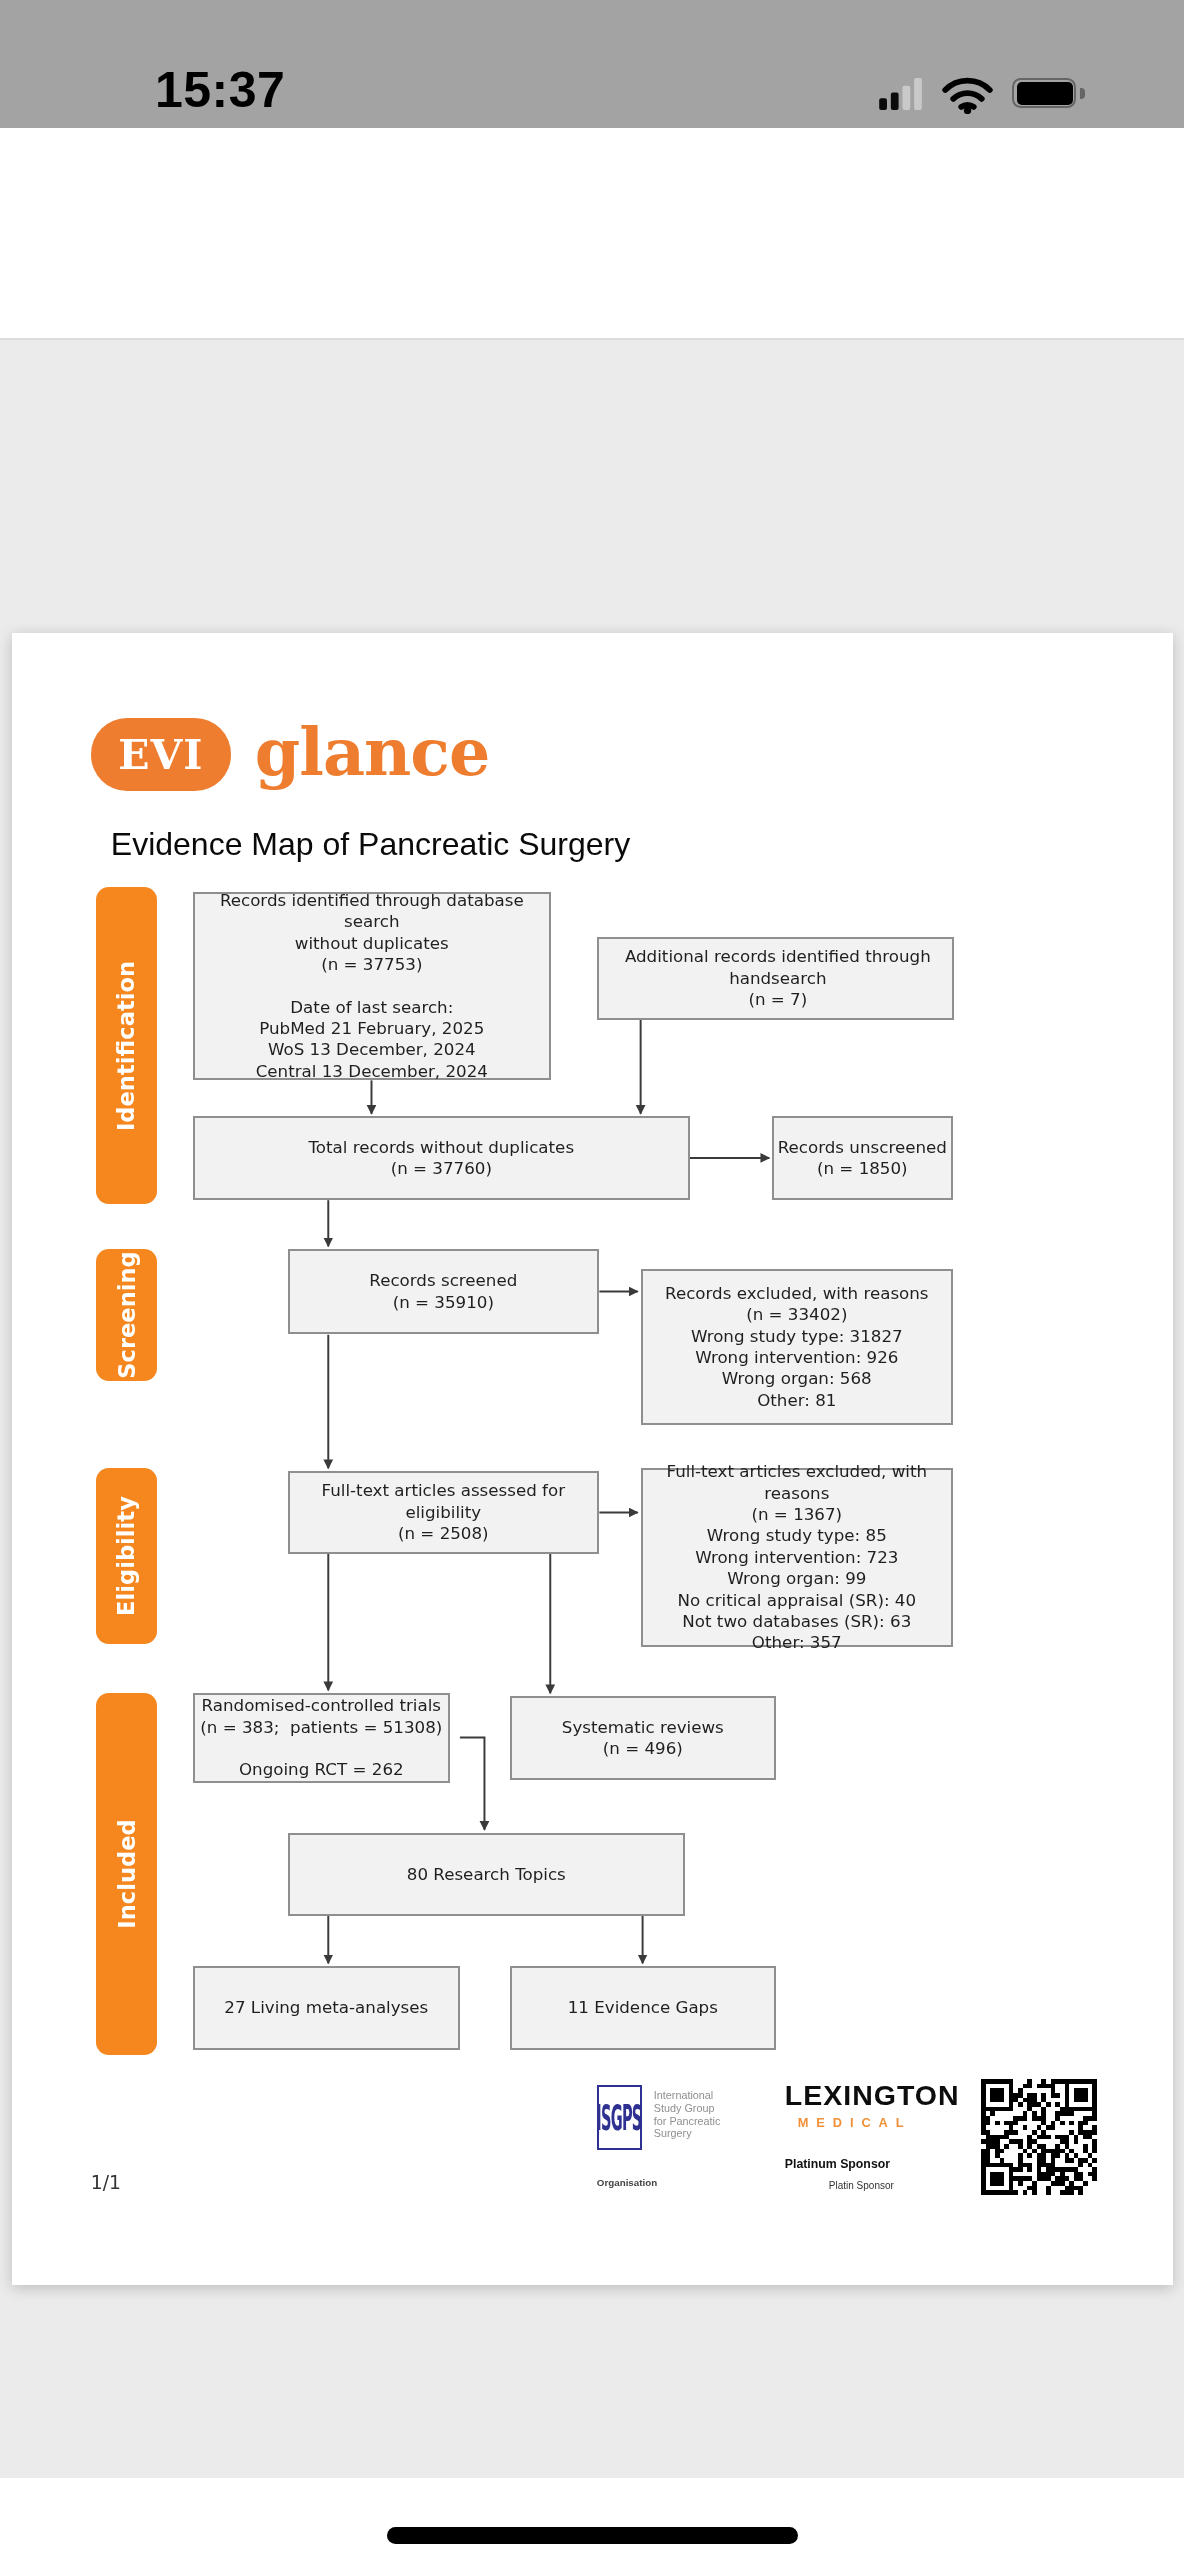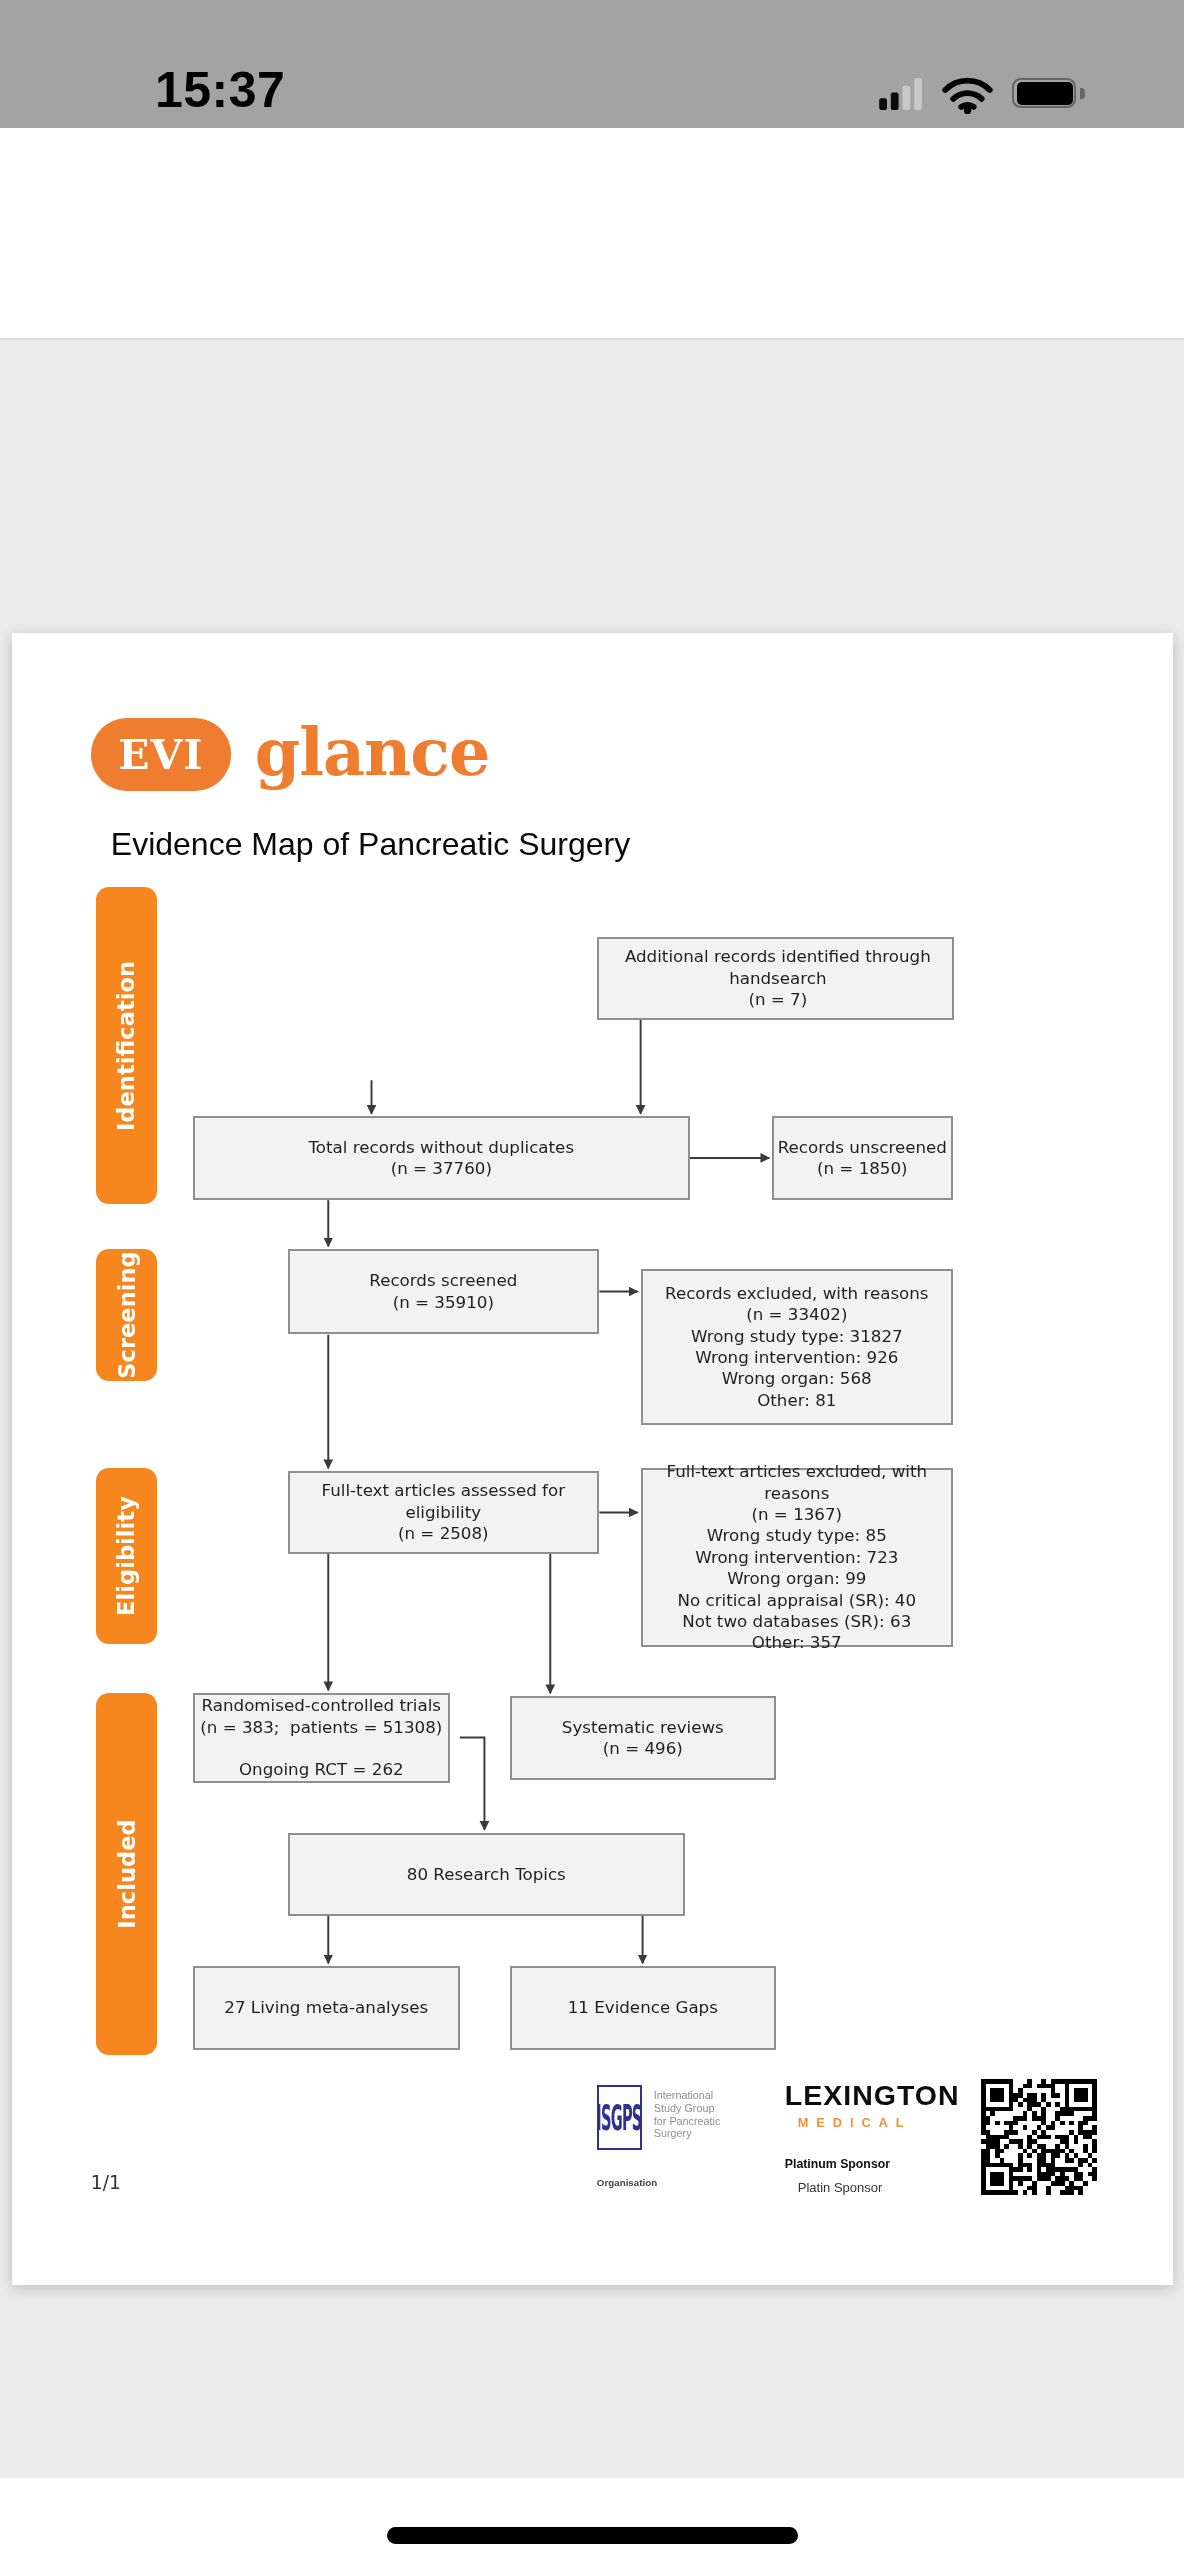--- a/index.html
+++ b/index.html
@@ -69,21 +69,21 @@
   .isgps-box{position:absolute;left:585px;top:1452px;width:45px;height:65px;border:2.9px solid #2E3192;box-sizing:border-box;
              display:flex;align-items:center;justify-content:center;}
   .isgps-box span{color:#2E3192;font-weight:700;font-size:18.7px;letter-spacing:-1px;transform:scale(.78,1.9);
                   font-family:"DejaVu Sans",sans-serif;}
   .isgps-cap{position:absolute;left:642px;top:1456px;font-size:10.8px;line-height:12.8px;color:#8f8f8f;white-space:pre-line;}
   .isgps-label{position:absolute;left:585px;top:1544px;font-size:9.8px;font-weight:700;color:#444;}
   .lex-name{position:absolute;left:773px;top:1446px;font-size:28.5px;font-weight:800;color:#0d0d0d;letter-spacing:1px;
             font-family:"Liberation Sans",sans-serif;}
   .lex-sub{position:absolute;left:786px;top:1482px;font-size:12.8px;color:#F0913A;letter-spacing:7.9px;font-weight:700;}
   .lex-l1{position:absolute;left:773px;top:1524px;font-size:12.3px;font-weight:700;color:#111;}
-  .lex-l2{position:absolute;left:786px;top:1547px;font-size:13px;color:#333;}
+  .lex-l2{position:absolute;left:817px;top:1547px;font-size:10px;color:#333;}
   .qr{position:absolute;left:969px;top:1446px;width:116px;height:116px;}
 
   
   .home-area{position:absolute;left:0;top:2478px;width:1185px;height:98px;background:#fff;}
   .home-bar{position:absolute;left:387px;top:49px;width:411px;height:16.7px;background:#000;border-radius:8.8px;}
 </style>
 </head>
 <body>
 
 <div class="statusbar">
@@ -153,20 +153,28 @@
         <path d="M322 714 L322 850" marker-end="url(#arr)"></path>
         <path d="M598 895 L637 895" marker-end="url(#arr)"></path>
         <path d="M322 937 L322 1076" marker-end="url(#arr)"></path>
         <path d="M548 937 L548 1079" marker-end="url(#arr)"></path>
         <path d="M456 1124 L481 1124 L481 1218" marker-end="url(#arr)"></path>
         <path d="M322 1305 L322 1354" marker-end="url(#arr)"></path>
         <path d="M642 1305 L642 1354" marker-end="url(#arr)"></path>
       </g>
     </svg>
 
+    <div class="fbox b1">Records identified through database search
+without duplicates
+(n = 37753)
+
+Date of last search:
+PubMed 21 February, 2025
+WoS 13 December, 2024
+Central 13 December, 2024</div>
     <div class="fbox b2">Additional records identified through
 handsearch
 (n = 7)</div>
     <div class="fbox b3">Total records without duplicates
 (n = 37760)</div>
     <div class="fbox b4">Records unscreened
 (n = 1850)</div>
     <div class="fbox b5">Records screened
 (n = 35910)</div>
     <div class="fbox b6">Records excluded, with reasons

